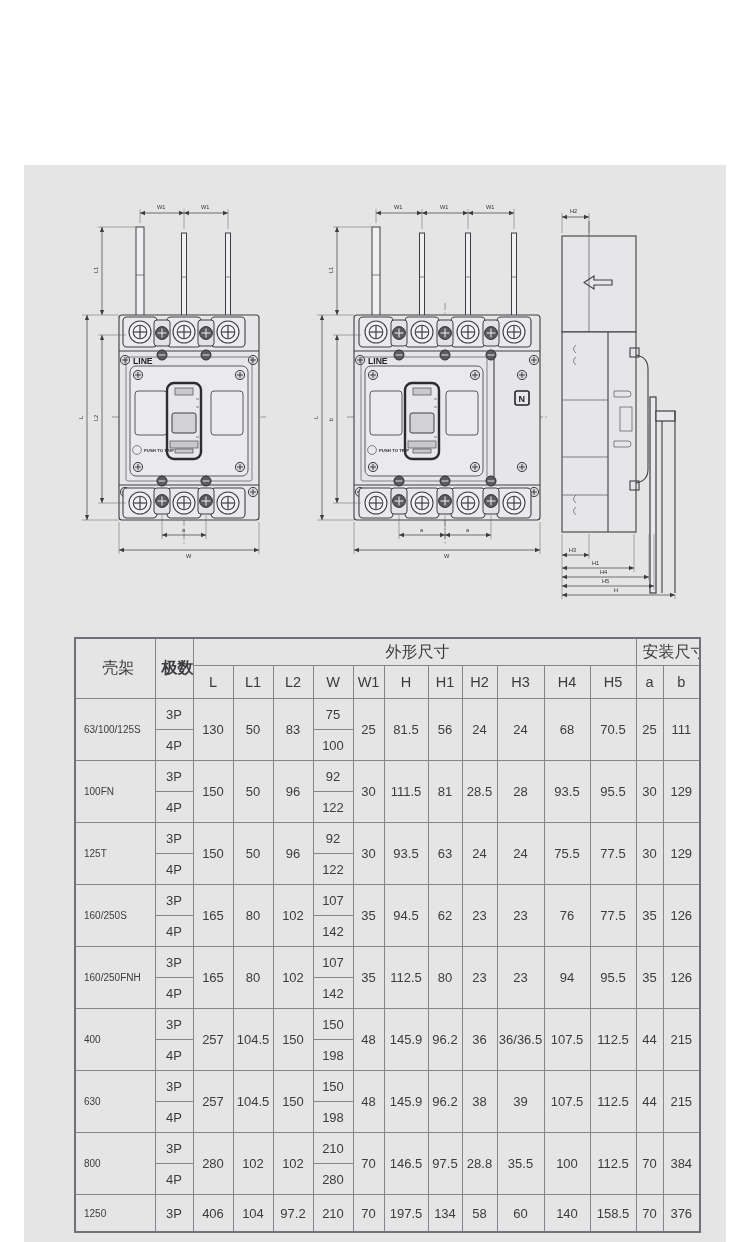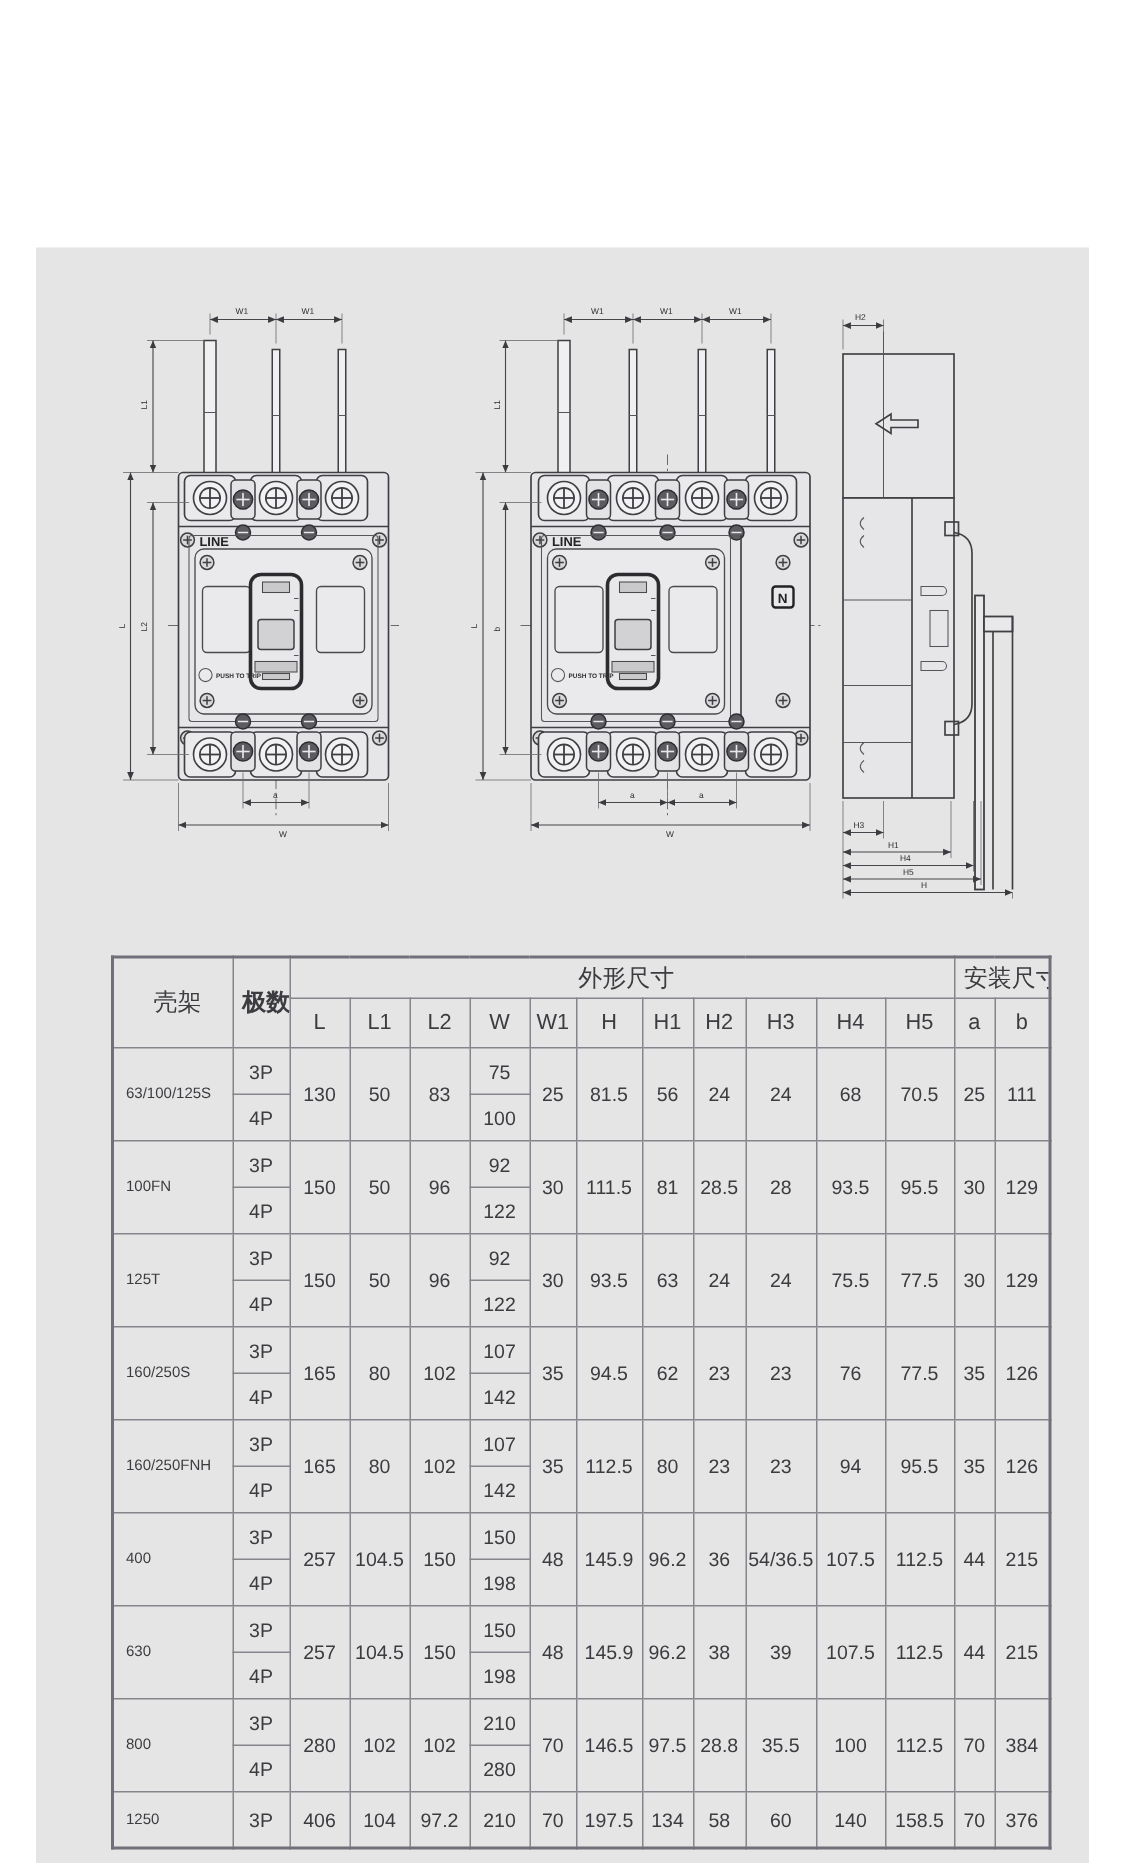--- a/index.html
+++ b/index.html
@@ -500,21 +500,21 @@
               <td class="frame" rowspan="2">400</td>
               <td>3P</td>
               <td rowspan="2">257</td>
               <td rowspan="2">104.5</td>
               <td rowspan="2">150</td>
               <td>150</td>
               <td rowspan="2">48</td>
               <td rowspan="2">145.9</td>
               <td rowspan="2">96.2</td>
               <td rowspan="2">36</td>
-              <td rowspan="2">54/36.5</td>
+              <td rowspan="2">36/36.5</td>
               <td rowspan="2">107.5</td>
               <td rowspan="2">112.5</td>
               <td rowspan="2">44</td>
               <td rowspan="2">215</td>
             </tr>
             <tr>
               <td>4P</td>
               <td>198</td>
             </tr>
             <tr>

